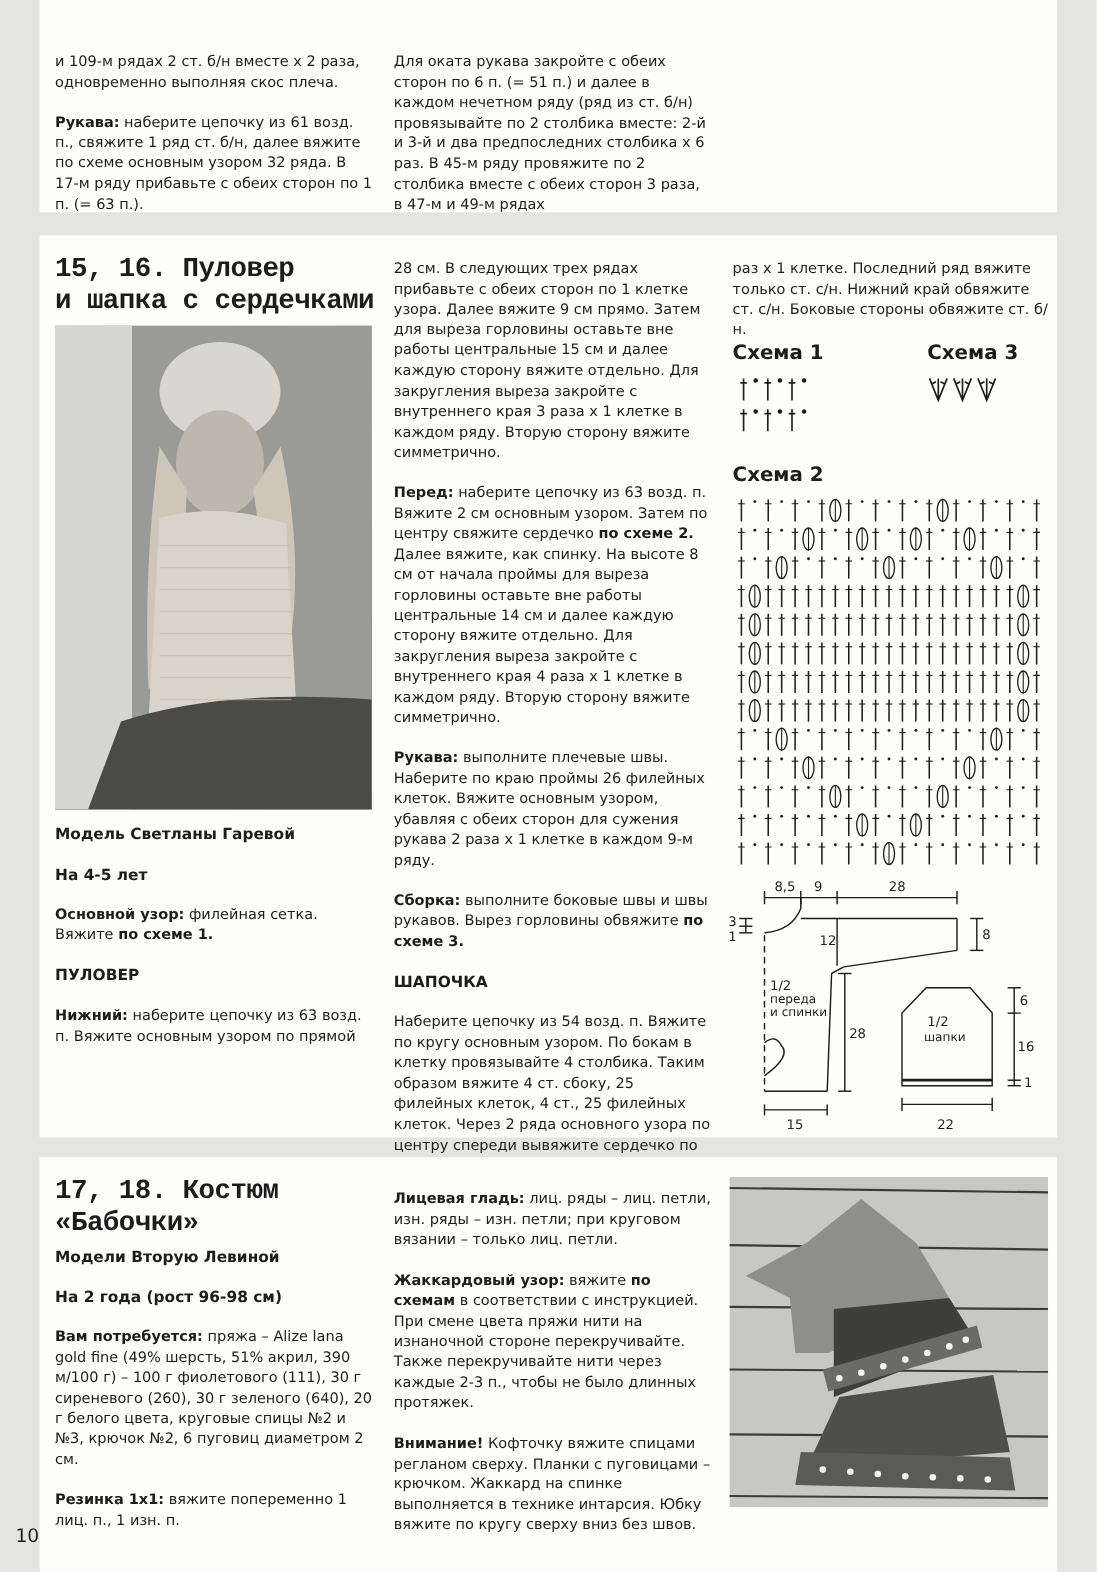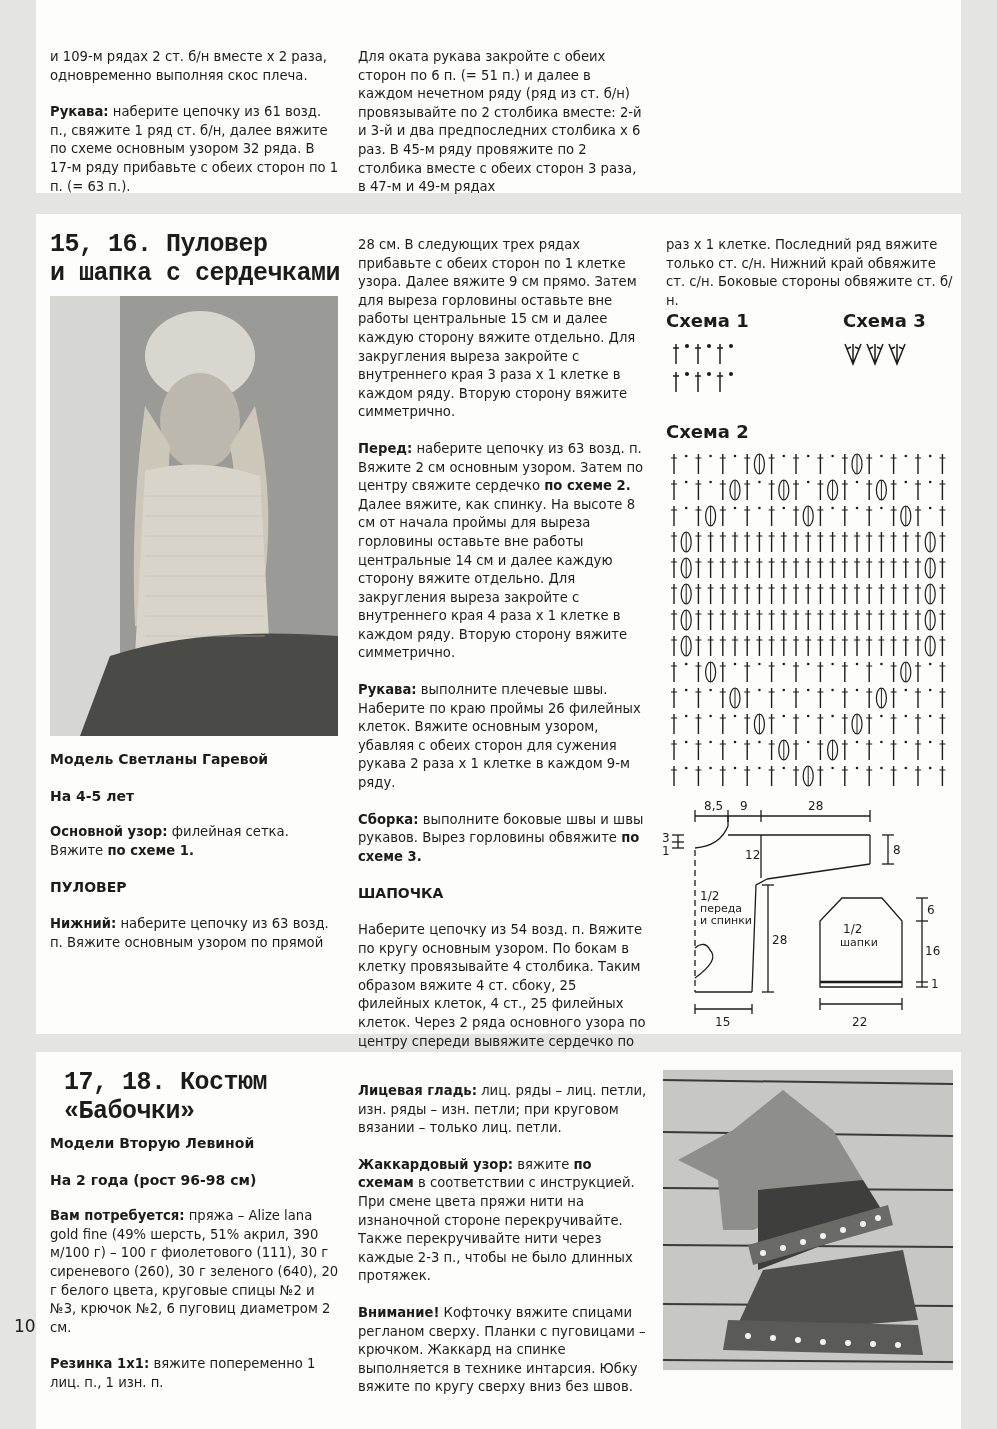--- a/index.html
+++ b/index.html
@@ -5,21 +5,21 @@
   * { box-sizing: border-box; margin: 0; padding: 0; }
   body { width: 997px; height: 1429px; background: #e4e4e2; font-family: "DejaVu Sans", sans-serif; color: #1c1c1c; position: relative; overflow: hidden; }
   .panel { position: absolute; background: #fdfdfc; }
   .col { position: absolute; font-size: 13.2px; line-height: 18.6px; }
   .col p { margin-bottom: 18px; }
   .col b { font-weight: bold; }
   .title { font-family: Liberation Mono, monospace; font-weight: bold; font-size: 25px; line-height: 29px; letter-spacing: -0.5px; }
   .hdr { font-weight: bold; font-size: 14px; margin-bottom: 18px; }
   .photo { position: absolute; overflow: hidden; }
   .schema-label { position: absolute; font-weight: bold; font-size: 18px; }
-  .page-num { position: absolute; left: 14px; top: 1316px; font-size: 17px; }
+  .page-num { position: absolute; left: 14px; top: 1387px; font-size: 17px; }
 </style>
 </head>
 <body>
 
 <div class="panel" style="left:36px; top:0; width:925px; height:193px;"></div>
 <div class="col" style="left:50px; top:48px; width:290px;">
   <p><span>и 109-м рядах 2 ст. б/н вместе х 2 раза, одновременно выполняя скос плеча.</span></p>
   <p><b>Рукава:</b><span> наберите цепочку из 61 возд. п., свяжите 1 ряд ст. б/н, далее вяжите по схеме основным узором 32 ряда. В 17-м ряду прибавьте с обеих сторон по 1 п. (= 63 п.).</span></p>
 </div>
 <div class="col" style="left:358px; top:48px; width:290px;">
@@ -699,21 +699,21 @@
     <text x="267" y="124">6</text>
     <text x="265" y="165">16</text>
     <text x="271" y="198">1</text>
     <text x="192" y="236">22</text>
     <text x="183" y="143">1/2</text>
     <text x="180" y="156" font-size="11">шапки</text>
   </g>
 </svg>
 
 <div class="panel" style="left:36px; top:1052px; width:925px; height:377px;"></div>
-<div class="title" style="position:absolute; left:64px; top:1068px;">
+<div class="title" style="position:absolute; left:50px; top:1068px;">
   <div>17, 18. Костюм</div>
   <div>«Бабочки»</div>
 </div>
 <div class="col" style="left:50px; top:1134px; width:290px;">
   <p class="hdr">Модели Вторую Левиной</p>
   <p class="hdr">На 2 года (рост 96-98 см)</p>
   <p><b>Вам потребуется:</b><span> пряжа – Alize lana gold fine (49% шерсть, 51% акрил, 390 м/100 г) – 100 г фиолетового (111), 30 г сиреневого (260), 30 г зеленого (640), 20 г белого цвета, круговые спицы №2 и №3, крючок №2, 6 пуговиц диаметром 2 см.</span></p>
   <p><b>Резинка 1х1:</b><span> вяжите попеременно 1 лиц. п., 1 изн. п.</span></p>
 </div>
 <div class="col" style="left:358px; top:1082px; width:290px;">

